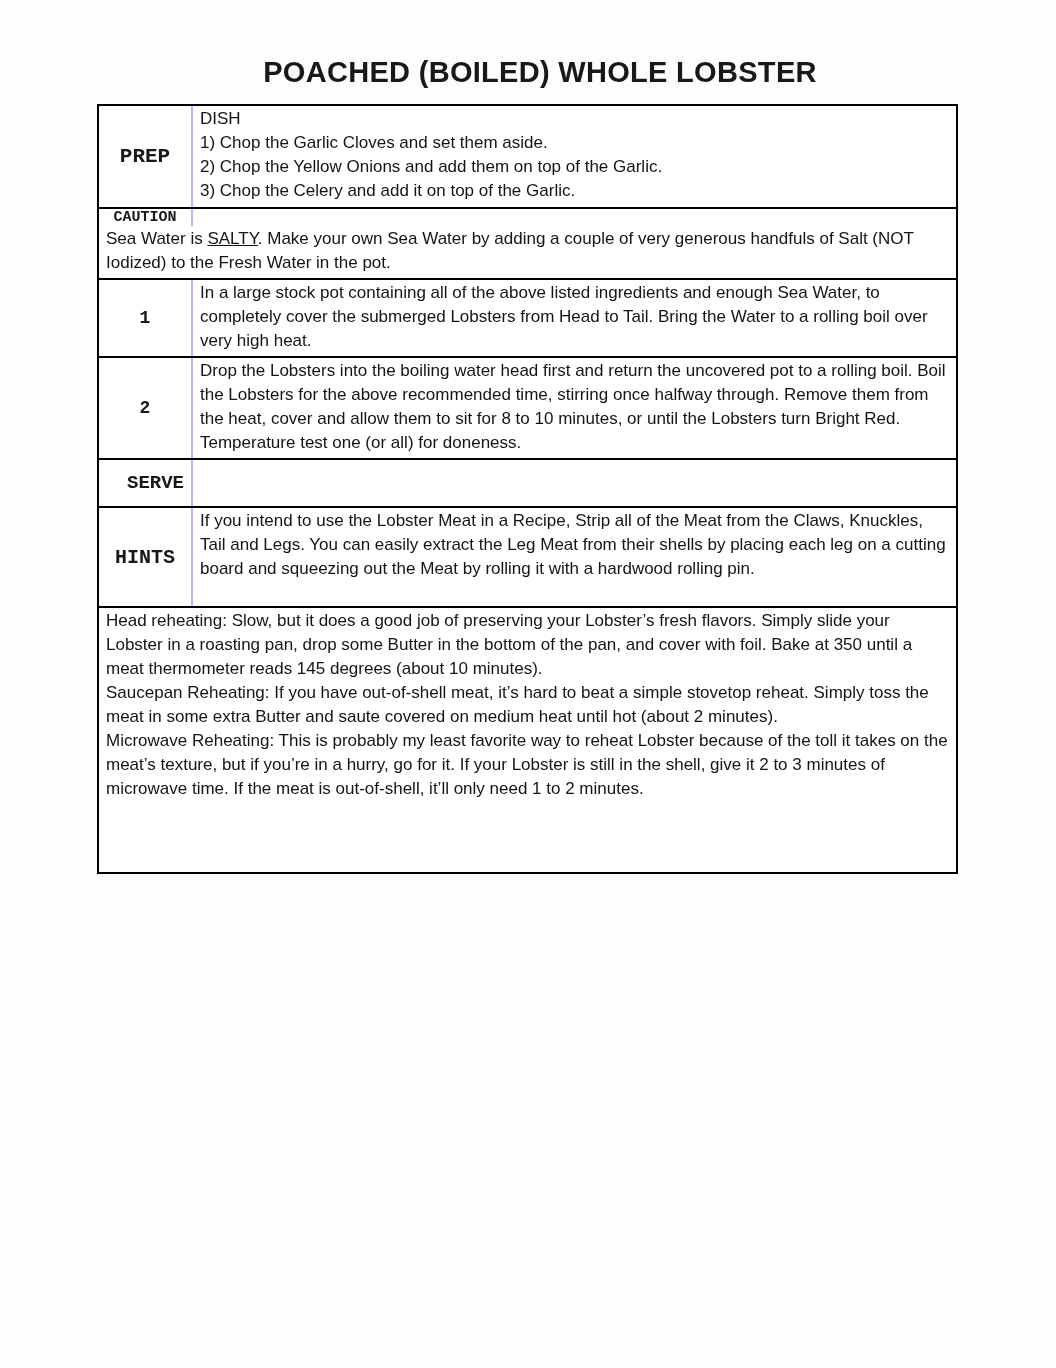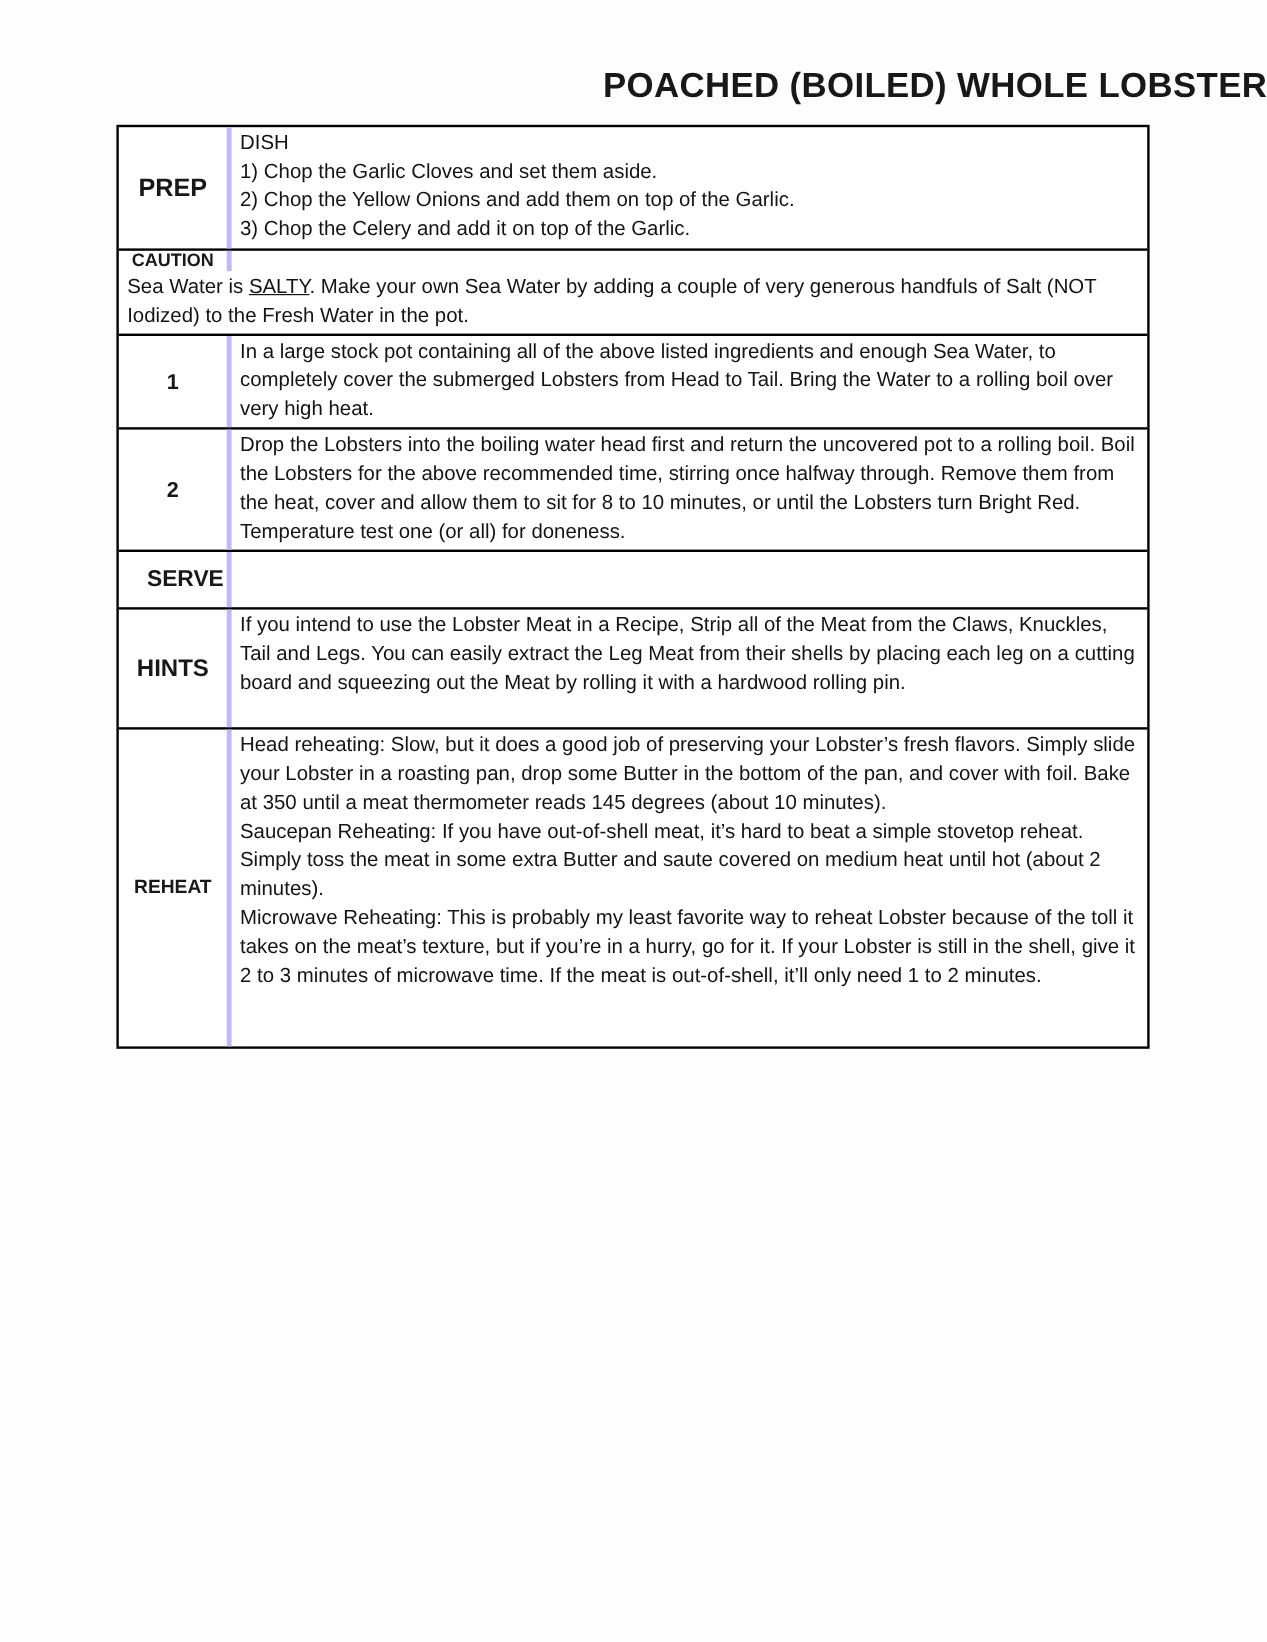--- a/index.html
+++ b/index.html
@@ -10,21 +10,21 @@
   body {
     width: 1056px;
     height: 1368px;
     position: relative;
     font-family: "Liberation Sans", sans-serif;
     color: #141414;
     -webkit-font-smoothing: antialiased;
   }
   .page-title {
     margin: 56px 0 15px 0;
-    text-align: right;
+    text-align: center;
     font-size: 29px;
     font-weight: 700;
     letter-spacing: 0.3px;
     color: #181818;
     padding-left: 24px;
   }
   .recipe-table {
     margin-left: 97px;
     width: 861px;
     border: 2px solid #000;
@@ -34,27 +34,28 @@
   .t-row {
     display: flex;
     box-sizing: border-box;
     border-top: 2px solid #000;
   }
   .t-row:first-child { border-top: none; }
   .label-cell {
     width: 94px;
     min-width: 94px;
     box-sizing: border-box;
-    border-right: 4px solid #c4b5fd;
+    border-right: 2px solid #c4b5fd;
     display: flex;
     align-items: center;
     justify-content: center;
     text-align: right;
     font-weight: 700;
     color: #181818;
+    font-family: Liberation Mono, monospace;
   }
   .content-cell {
     flex: 1;
     box-sizing: border-box;
     padding: 1px 6px 3px 7px;
     font-size: 17px;
     line-height: 24px;
   }
   .para { margin: 0; }
   .seg-b { font-weight: 400; }
@@ -111,20 +112,19 @@
     <div class="t-row">
       <div class="label-cell">SERVE</div>
     </div>
     <div class="t-row">
       <div class="label-cell">HINTS</div>
       <div class="content-cell">
         <div class="para"><span class="">If you intend to use the Lobster Meat in a Recipe, Strip all of the Meat from the Claws, Knuckles, Tail and Legs. You can easily extract the Leg Meat from their shells by placing each leg on a cutting board and squeezing out the Meat by rolling it with a hardwood rolling pin.</span></div>
       </div>
     </div>
     <div class="t-row">
-      <div class="label-cell">REHEAT</div>
       <div class="content-cell">
         <div class="para"><span class="seg-b ">Head reheating</span><span class="">: Slow, but it does a good job of preserving your Lobster’s fresh flavors. Simply slide your Lobster in a roasting pan, drop some Butter in the bottom of the pan, and cover with foil. Bake at 350 until a meat thermometer reads 145 degrees (about 10 minutes).</span></div>
         <div class="para"><span class="seg-b ">Saucepan Reheating:</span><span class=""> If you have out-of-shell meat, it’s hard to beat a simple stovetop reheat. Simply toss the meat in some extra Butter and saute covered on medium heat until hot (about 2 minutes).</span></div>
         <div class="para"><span class="seg-b ">Microwave Reheating:</span><span class=""> This is probably my least favorite way to reheat Lobster because of the toll it takes on the meat’s texture, but if you’re in a hurry, go for it. If your Lobster is still in the shell, give it 2 to 3 minutes of microwave time. If the meat is out-of-shell, it’ll only need 1 to 2 minutes.</span></div>
       </div>
     </div>
   </div>
 
 </body></html>

